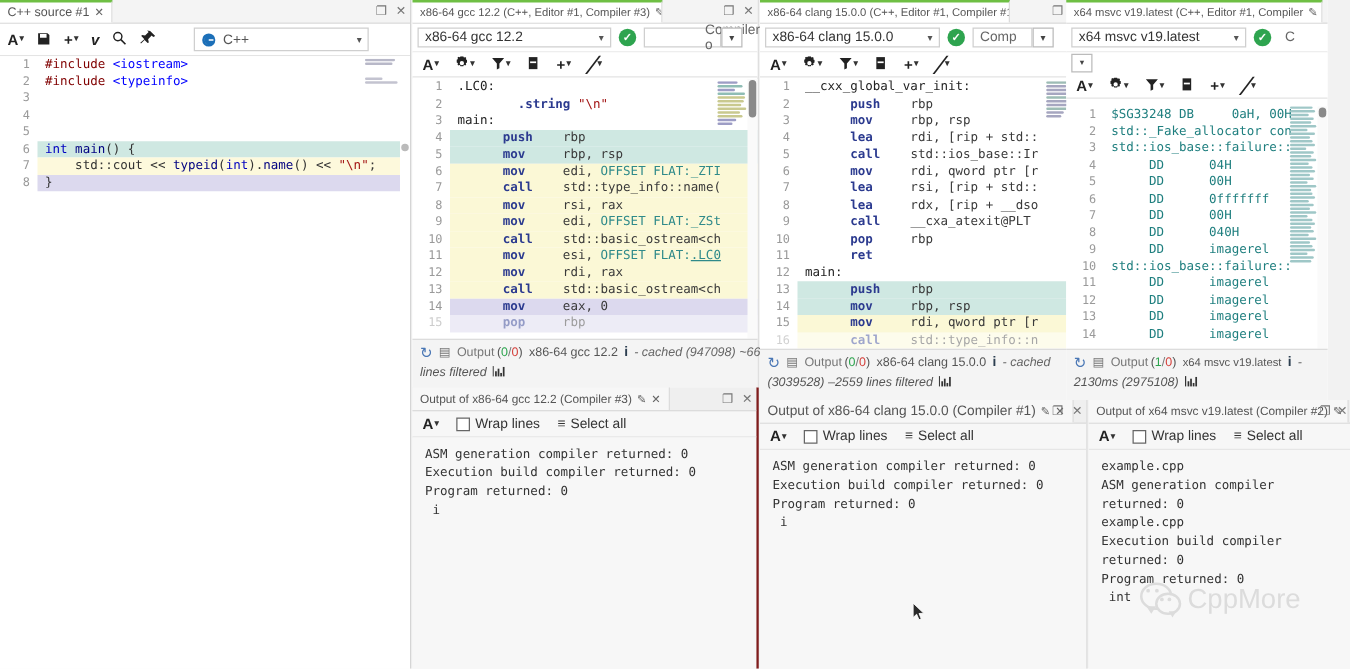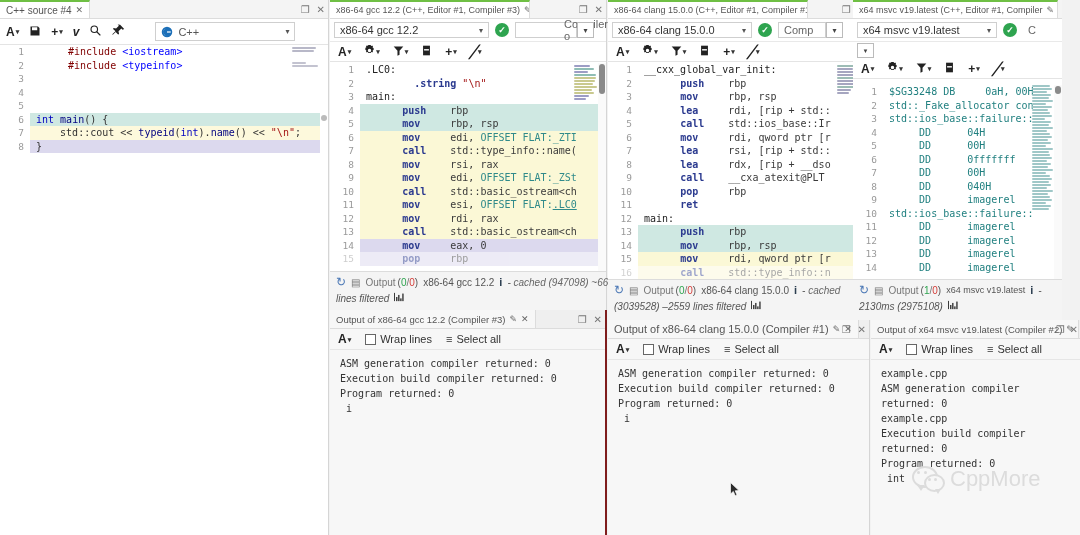--- a/index.html
+++ b/index.html
@@ -88,21 +88,21 @@
   .gutter {
     width: 30px; min-width: 30px; text-align: right; padding-right: 6px;
     color: #9a9a9a; box-sizing: border-box; font-size: 9.5px;
   }
   .ctext { flex: 1; padding-left: 6px; }
   .hl-green { background: #cfe8e2; }
   .hl-yellow { background: #fbf8d6; }
   .hl-purple { background: #dcd9ee; }
   .hl-cream  { background: #fdf9dc; }
   .kw   { color: #0000c0; }
-  .inc  { color: #800000; margin-left: 32px; }
+  .inc  { color: #800000; }
   .hdr  { color: #0000ff; }
   .str  { color: #a31515; }
   .fn   { color: #000080; }
   .mn-op{ color: #2b3a8f; font-weight: bold;}
   .mn-lb{ color: #222; }
   .mn-reg{ color: #3a3a3a; }
   .mn-teal{ color: #2f8a8a; }
   .mn-dir{ color: #1f7f7f; }
   .under { text-decoration: underline; }
 
@@ -182,21 +182,21 @@
   .wm-dot { position:absolute; width:3px;height:3px;background:#dcdcdc;border-radius:50%;}
 </style>
 </head>
 <body>
 
 <div id="root">
 
   <div class="pane" style="left:0;top:0;width:329px;height:535px;border-right:1px solid #d5d5d5;">
     <div class="pane-head">
       <div class="tab greenbar" style="border-top-color:#6fbf44;">
-        <span class="tab-title">C++ source #4</span>
+        <span class="tab-title">C++ source #1</span>
         <span class="tab-ico">✕</span>
       </div>
       <div class="head-right">
         <span>❐</span>
         <span>✕</span>
       </div>
     </div>
 
     <div class="toolbar" style="height:26px;">
       <span class="tb-btn">

